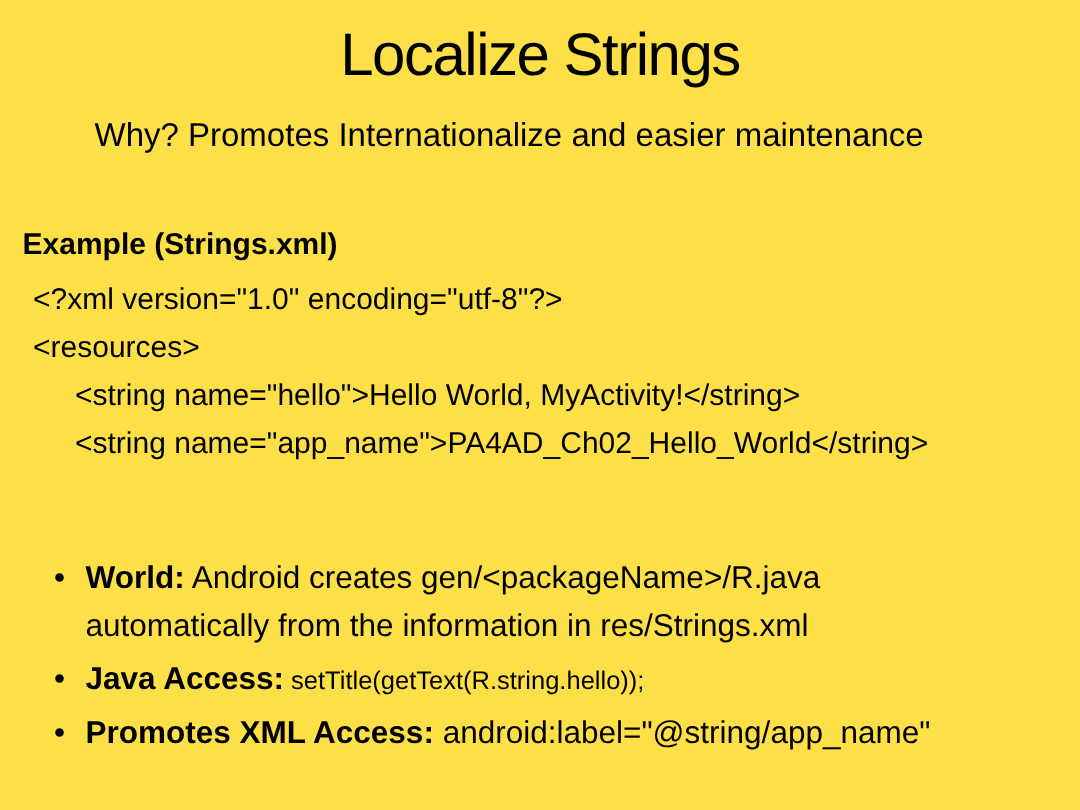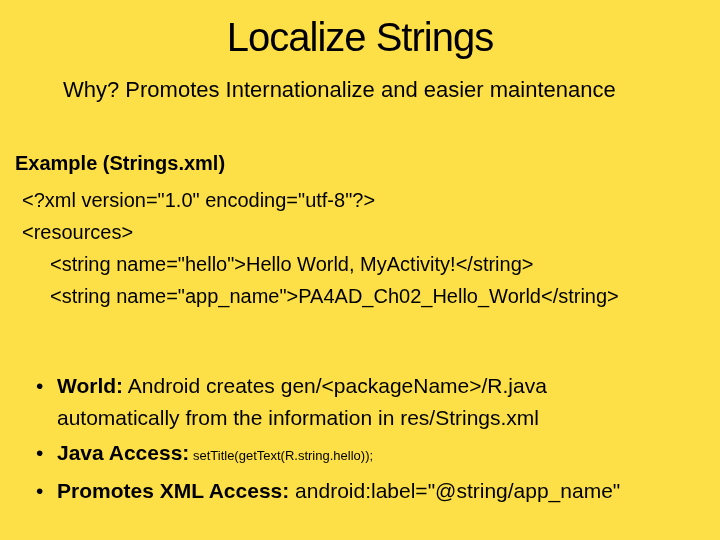--- a/index.html
+++ b/index.html
@@ -78,21 +78,21 @@
     padding-left: 21px;
   }
   .bullet-item + .bullet-item { margin-top: 3px; }
   .dot {
     position: absolute;
     left: 0;
     top: 0;
     font-size: 21px;
   }
   .code-inline {
-    font-size: 13px;
+    font-size: 17px;
   }
 </style>
 </head>
 <body>
 
 <div class="slide">
 
   <div class="slide-title">Localize Strings</div>
 
   <div class="intro">

